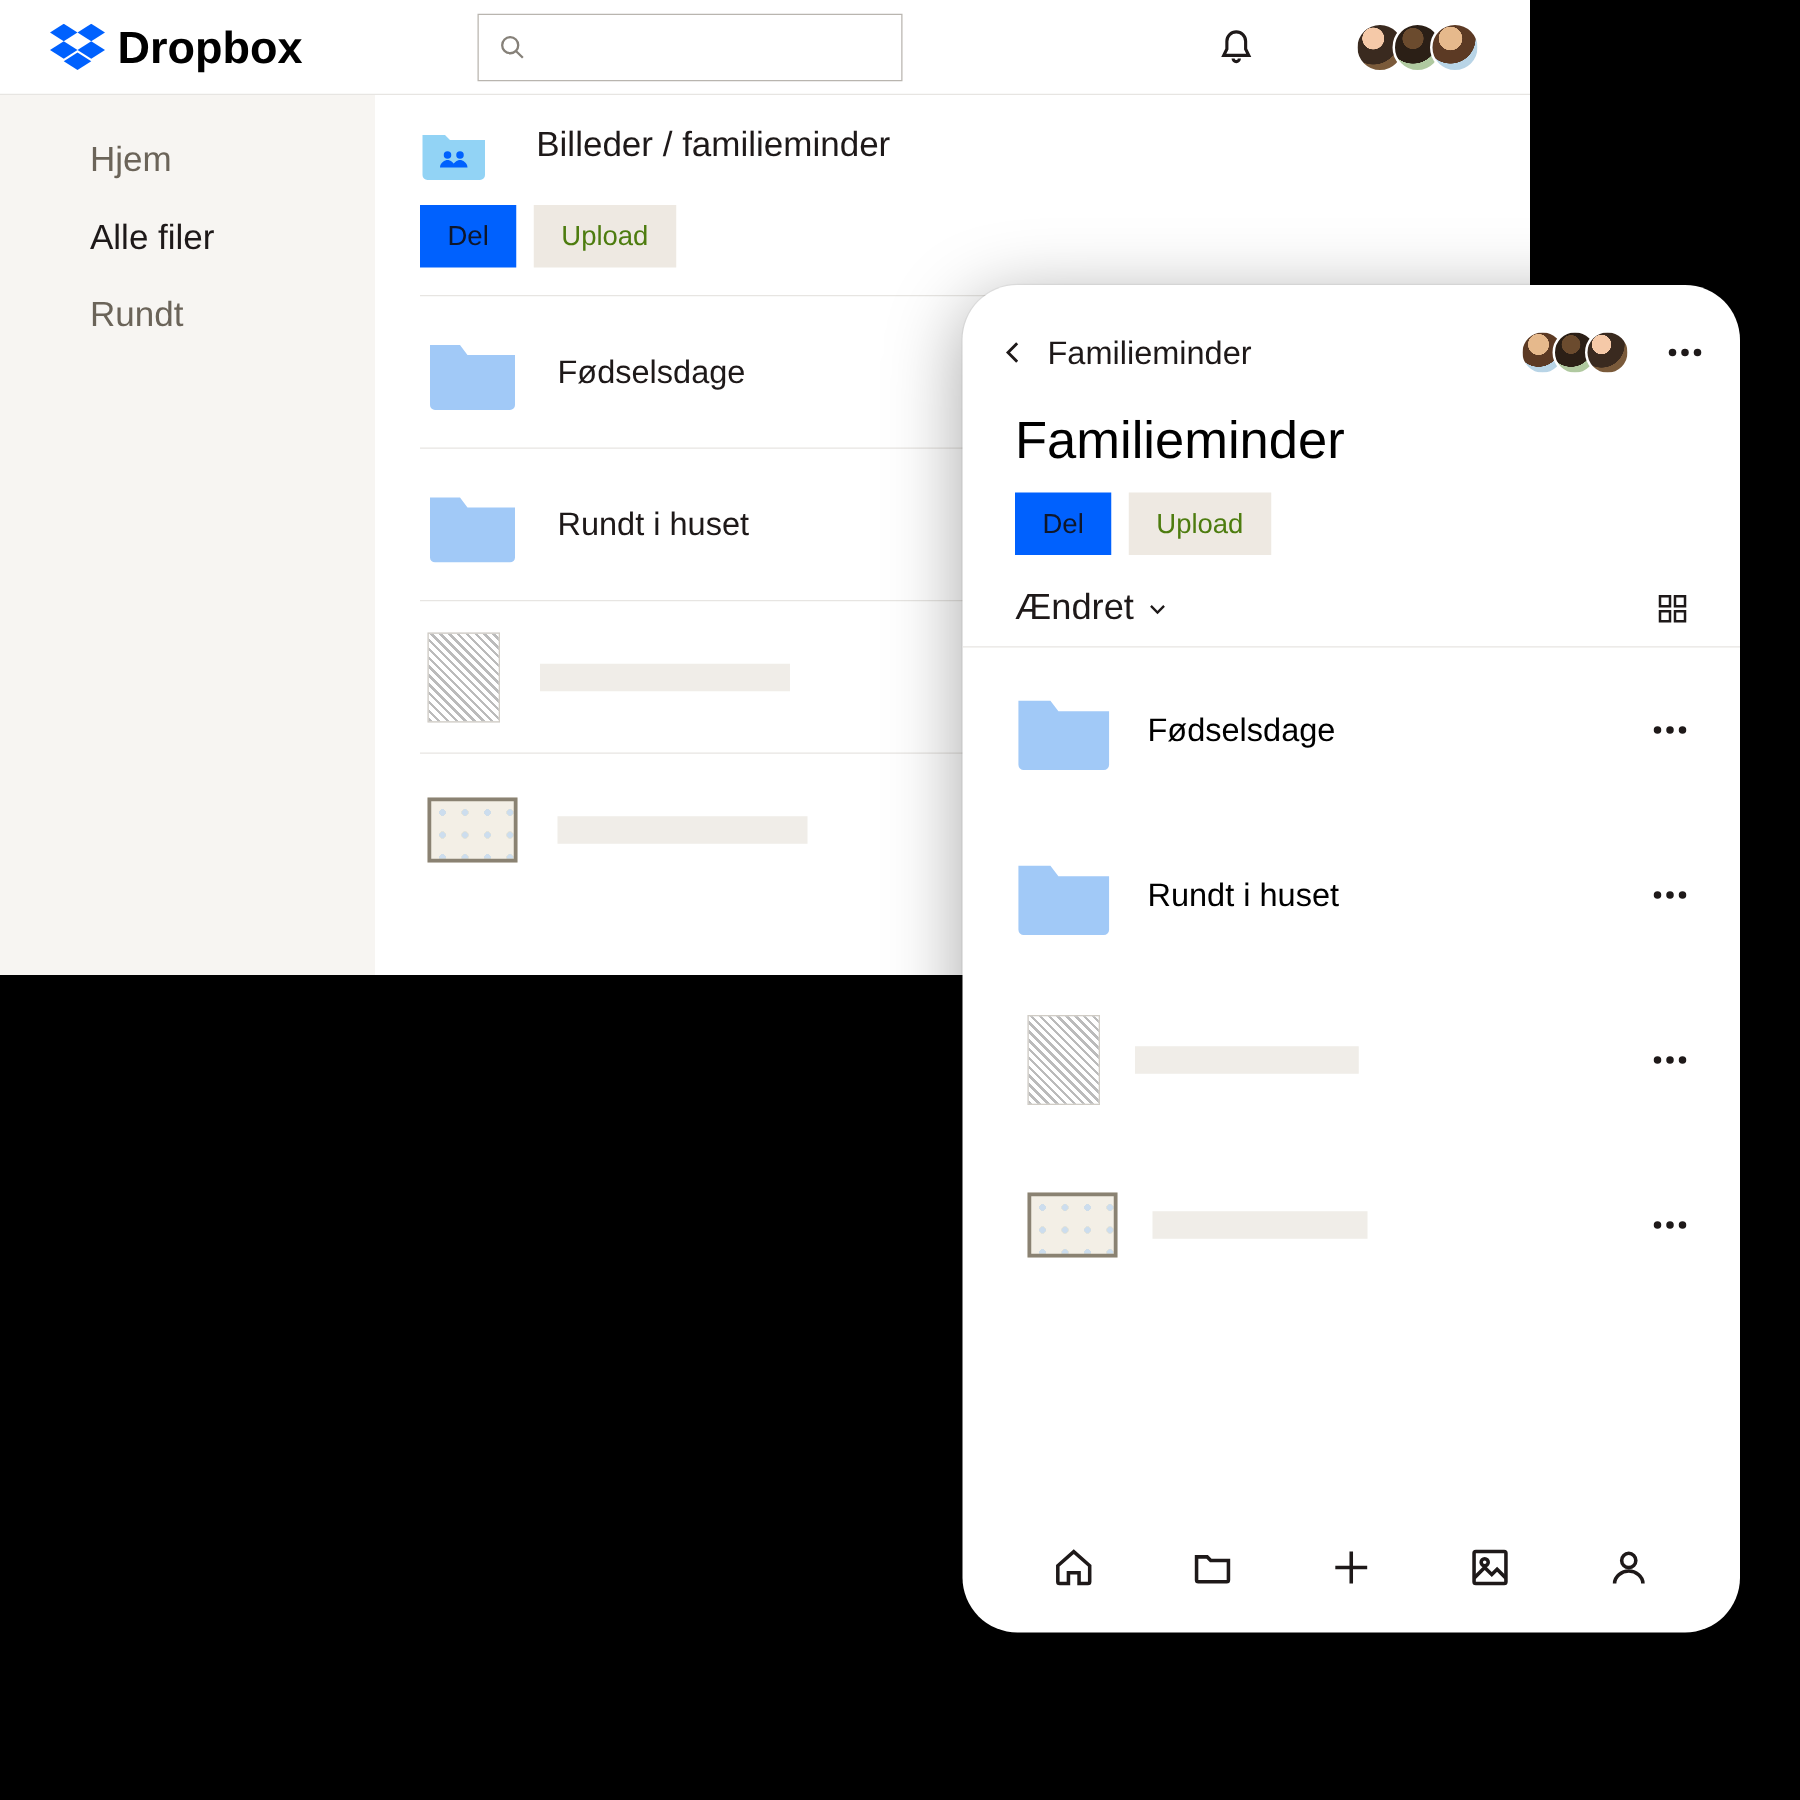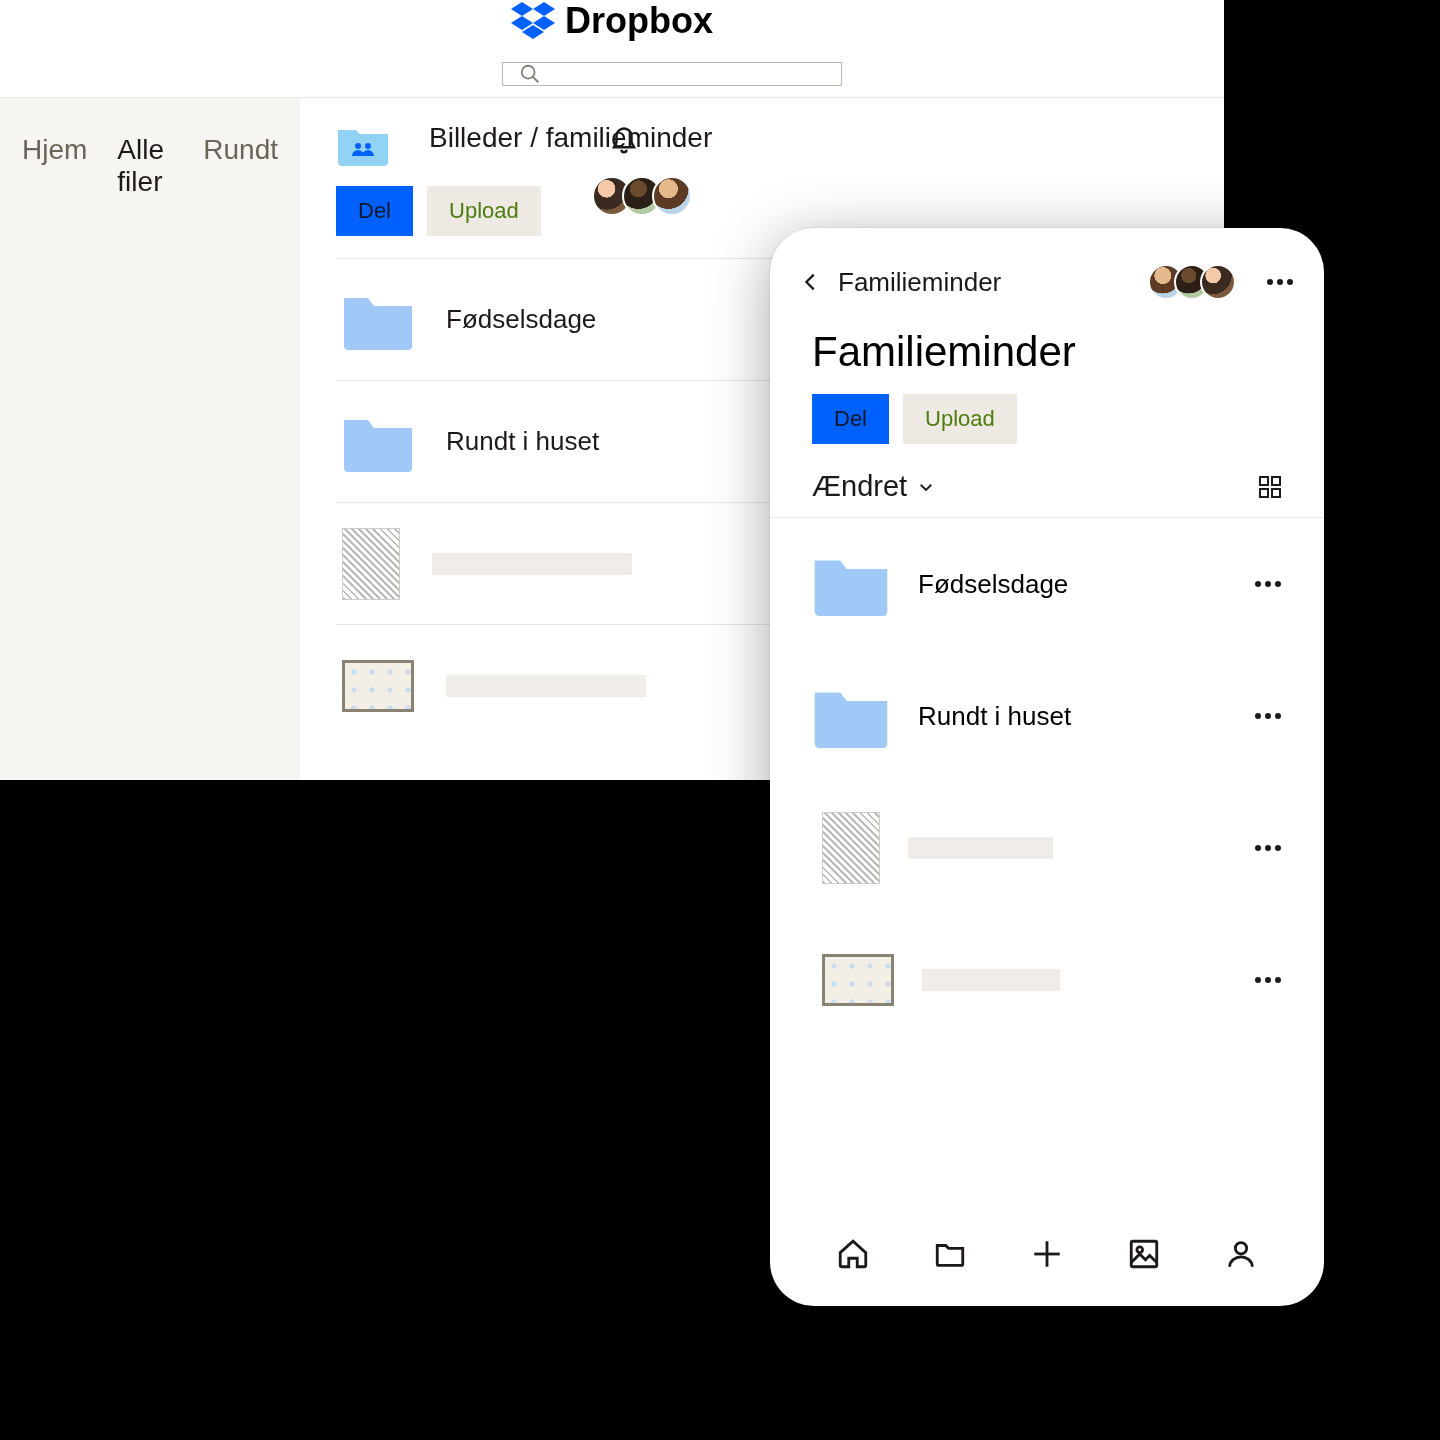--- a/index.html
+++ b/index.html
@@ -7,26 +7,25 @@
 
   
   .desktop {
     position: absolute;
     left: 0; top: 0;
     width: 1224px; height: 780px;
     background: #fff;
     display: flex; flex-direction: column;
   }
   .topbar {
-    height: 98px;
+    height: 76px;
     display: flex; align-items: center;
     padding: 0 40px;
     border-bottom: 1px solid #e7e5e2;
     gap: 20px;
-    flex-direction: column;
   }
   .logo { display: flex; align-items: center; gap: 10px; font-size: 36px; font-weight: 700; color: #000; }
   .logo svg { width: 44px; height: 38px; }
   .topbar-spacer { flex: 1; }
   .searchbox {
     width: 340px; height: 54px;
     border: 1px solid #b9b5af;
     display: flex; align-items: center;
     padding: 0 16px;
     margin-left: 120px;
@@ -38,22 +37,22 @@
   .avatar-stack .av { width: 40px; height: 40px; border-radius: 50%; border: 2px solid #fff; margin-left: -10px; }
   .avatar-stack .av:first-child { margin-left: 0; }
   .av1 { background: radial-gradient(circle at 35% 30%, #f5c9a8 0 25%, #3a2a1f 26% 60%, #7a5a3a 61% 100%); }
   .av2 { background: radial-gradient(circle at 40% 30%, #6b4b2e 0 25%, #2b1f16 26% 60%, #b0c9a0 61% 100%); }
   .av3 { background: radial-gradient(circle at 40% 30%, #e6b98c 0 28%, #5c3a24 29% 60%, #b8d4e6 61% 100%); }
 
   .body { flex: 1; display: flex; }
   .sidebar {
     width: 300px;
     background: #f7f5f2;
-    padding: 36px 22px;
-    display: flex; flex-direction: row; gap: 30px;
+    padding: 36px 72px;
+    display: flex; flex-direction: column; gap: 30px;
     font-size: 28px;
   }
   .sidebar .nav-item { color: #6b6459; cursor: pointer; }
   .sidebar .nav-item.active { color: #1e1919; font-weight: 500; }
 
   .main { flex: 1; padding: 24px 36px; }
   .breadcrumb-row { display: flex; align-items: flex-start; gap: 39px; margin-bottom: 20px; }
   .shared-folder-badge { width: 54px; height: 44px; }
   .breadcrumb { font-size: 28px; color: #1e1919; }
   .action-row { display: flex; gap: 14px; margin-bottom: 22px; }
@@ -82,21 +81,21 @@
     border: 1px solid #d0ccc5;
     background-image: repeating-linear-gradient(45deg,#bbb 0 2px,#fff 2px 5px);
   }
   .thumb.landscape { width: 72px; height: 52px; background: #f3efe6; border: 3px solid #8a8272; background-image: radial-gradient(#cde 20%, transparent 21%), radial-gradient(#eda 20%, transparent 21%); background-size: 18px 18px; }
   .placeholder-bar { width: 200px; height: 22px; background: #f0ede8; }
 
   
   .mobile {
     position: absolute;
     left: 770px; top: 228px;
-    width: 554px; height: 1078px;
+    width: 622px; height: 1078px;
     background: #fff;
     border-radius: 44px;
     box-shadow: 0 12px 60px rgba(0,0,0,0.35), 0 0 0 1px rgba(0,0,0,0.05);
     display: flex; flex-direction: column;
     padding: 30px 0 0 0;
     overflow: hidden;
   }
   .m-header {
     display: flex; align-items: center;
     padding: 6px 30px 12px 30px;

